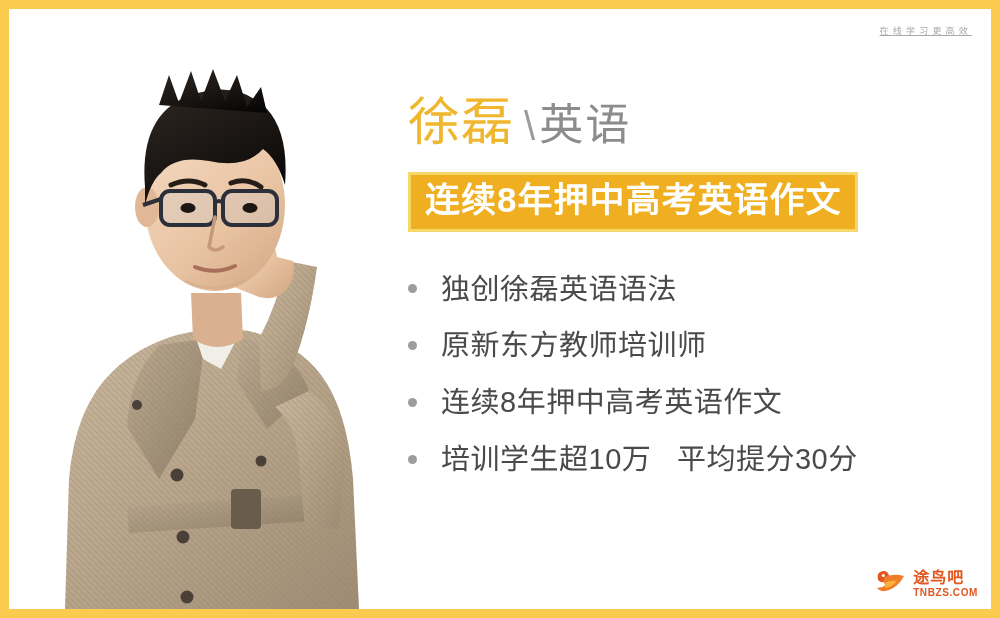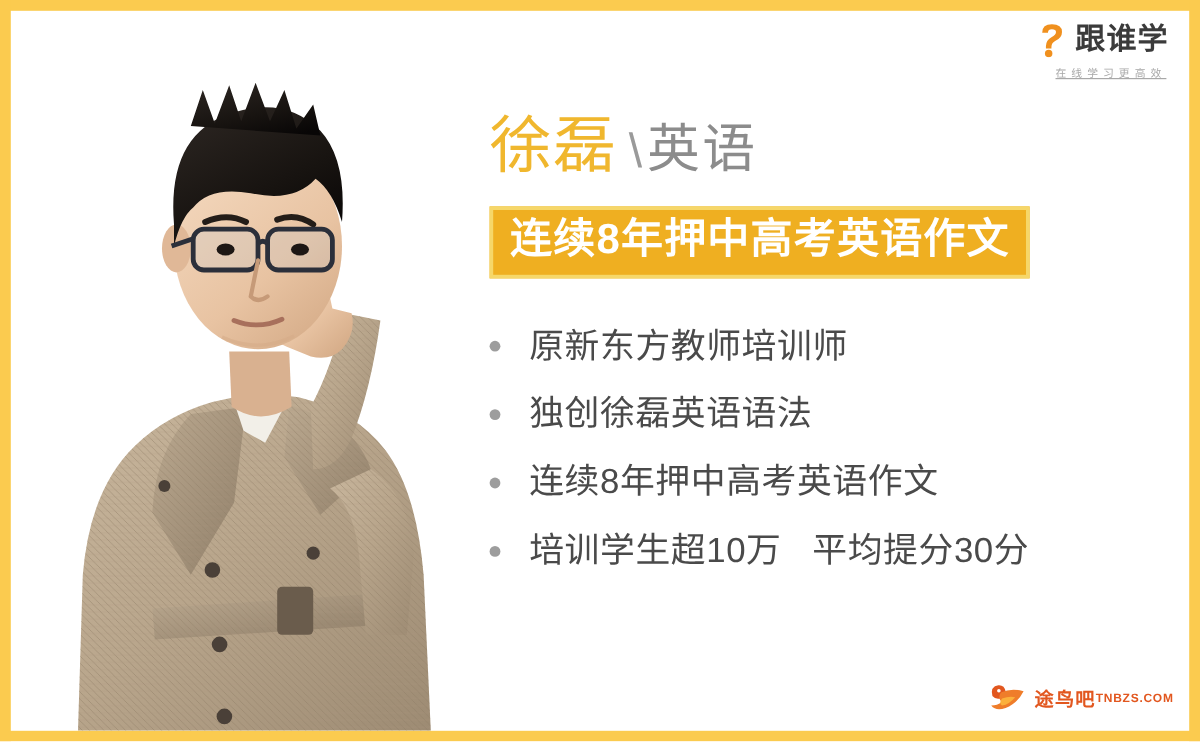--- a/index.html
+++ b/index.html
@@ -158,21 +158,21 @@
     position: absolute;
     right: 22px;
     bottom: 18px;
     z-index: 30;
     display: flex;
     align-items: center;
     gap: 5px;
   }
   .wm-mark { width: 36px; height: 32px; flex: 0 0 auto; }
   .wm-mark svg { display: block; }
-  .wm-textcol { display: flex; flex-direction: row; line-height: 1; }
+  .wm-textcol { display: flex; flex-direction: column; line-height: 1; }
   .wm-cn {
     font-size: 16px;
     font-weight: bold;
     color: #e2571f;
     letter-spacing: 1px;
     white-space: nowrap;
   }
   .wm-en {
     margin-top: 2px;
     font-size: 10px;
@@ -278,52 +278,43 @@
 
       <path d="M206 208 L200 238 Q206 244 214 238" stroke="#c69a78" stroke-width="3.5" fill="none" stroke-linecap="round"></path>
 
       <path d="M186 258 Q206 266 226 257" stroke="#a8705c" stroke-width="4" fill="none" stroke-linecap="round"></path>
 
       <path d="M176 272 Q206 286 236 271" stroke="#d6ac89" stroke-width="3" fill="none" opacity="0.6"></path>
     </svg>
   </div>
 
   <div class="logo-block">
-    <div class="logo-row">
-      <span class="logo-mark">
-        <svg viewBox="0 0 26 30" xmlns="http://www.w3.org/2000/svg" aria-hidden="true">
-          <path d="M4.5 9.2 Q4.5 2.2 12.6 2.2 Q21 2.2 21 8.6 Q21 13.4 15.6 16 Q12.2 17.7 12.2 21.2 L12.2 22.4 L7.6 22.4 L7.6 20.6 Q7.6 15.6 12.2 13.1 Q16 11 16 8.6 Q16 6.3 12.6 6.3 Q9.3 6.3 9.3 9.2 Z" fill="#f0901e"></path>
-          <circle cx="9.9" cy="26.6" r="3.1" fill="#f0901e"></circle>
-        </svg>
-      </span>
-      <span class="logo-word">跟谁学</span>
-    </div>
     <div class="logo-tagline">在线学习更高效</div>
   </div>
 
   <div class="content">
 
     <div class="headline">
       <span class="headline-name">徐磊</span>
       <span class="headline-sep">\</span>
       <span class="headline-subject">英语</span>
     </div>
 
     <div class="banner">
       <span class="banner-text">连续8年押中高考英语作文</span>
     </div>
 
     <ul class="bullets">
       <li class="bullet-item">
         <span class="bullet-dot"></span>
-        <span class="bullet-text">原新东方教师培训师</span>
+        <span class="bullet-text">独创徐磊英语语法</span>
       </li>
       <li class="bullet-item">
         <span class="bullet-dot"></span>
-        <span class="bullet-text">独创徐磊英语语法</span>
+        <span class="bullet-text">原新东方教师培训师</span>
       </li>
       <li class="bullet-item">
         <span class="bullet-dot"></span>
         <span class="bullet-text">连续8年押中高考英语作文</span>
       </li>
       <li class="bullet-item">
         <span class="bullet-dot"></span>
         <span class="bullet-text">培训学生超10万   平均提分30分</span>
       </li>
     </ul>

